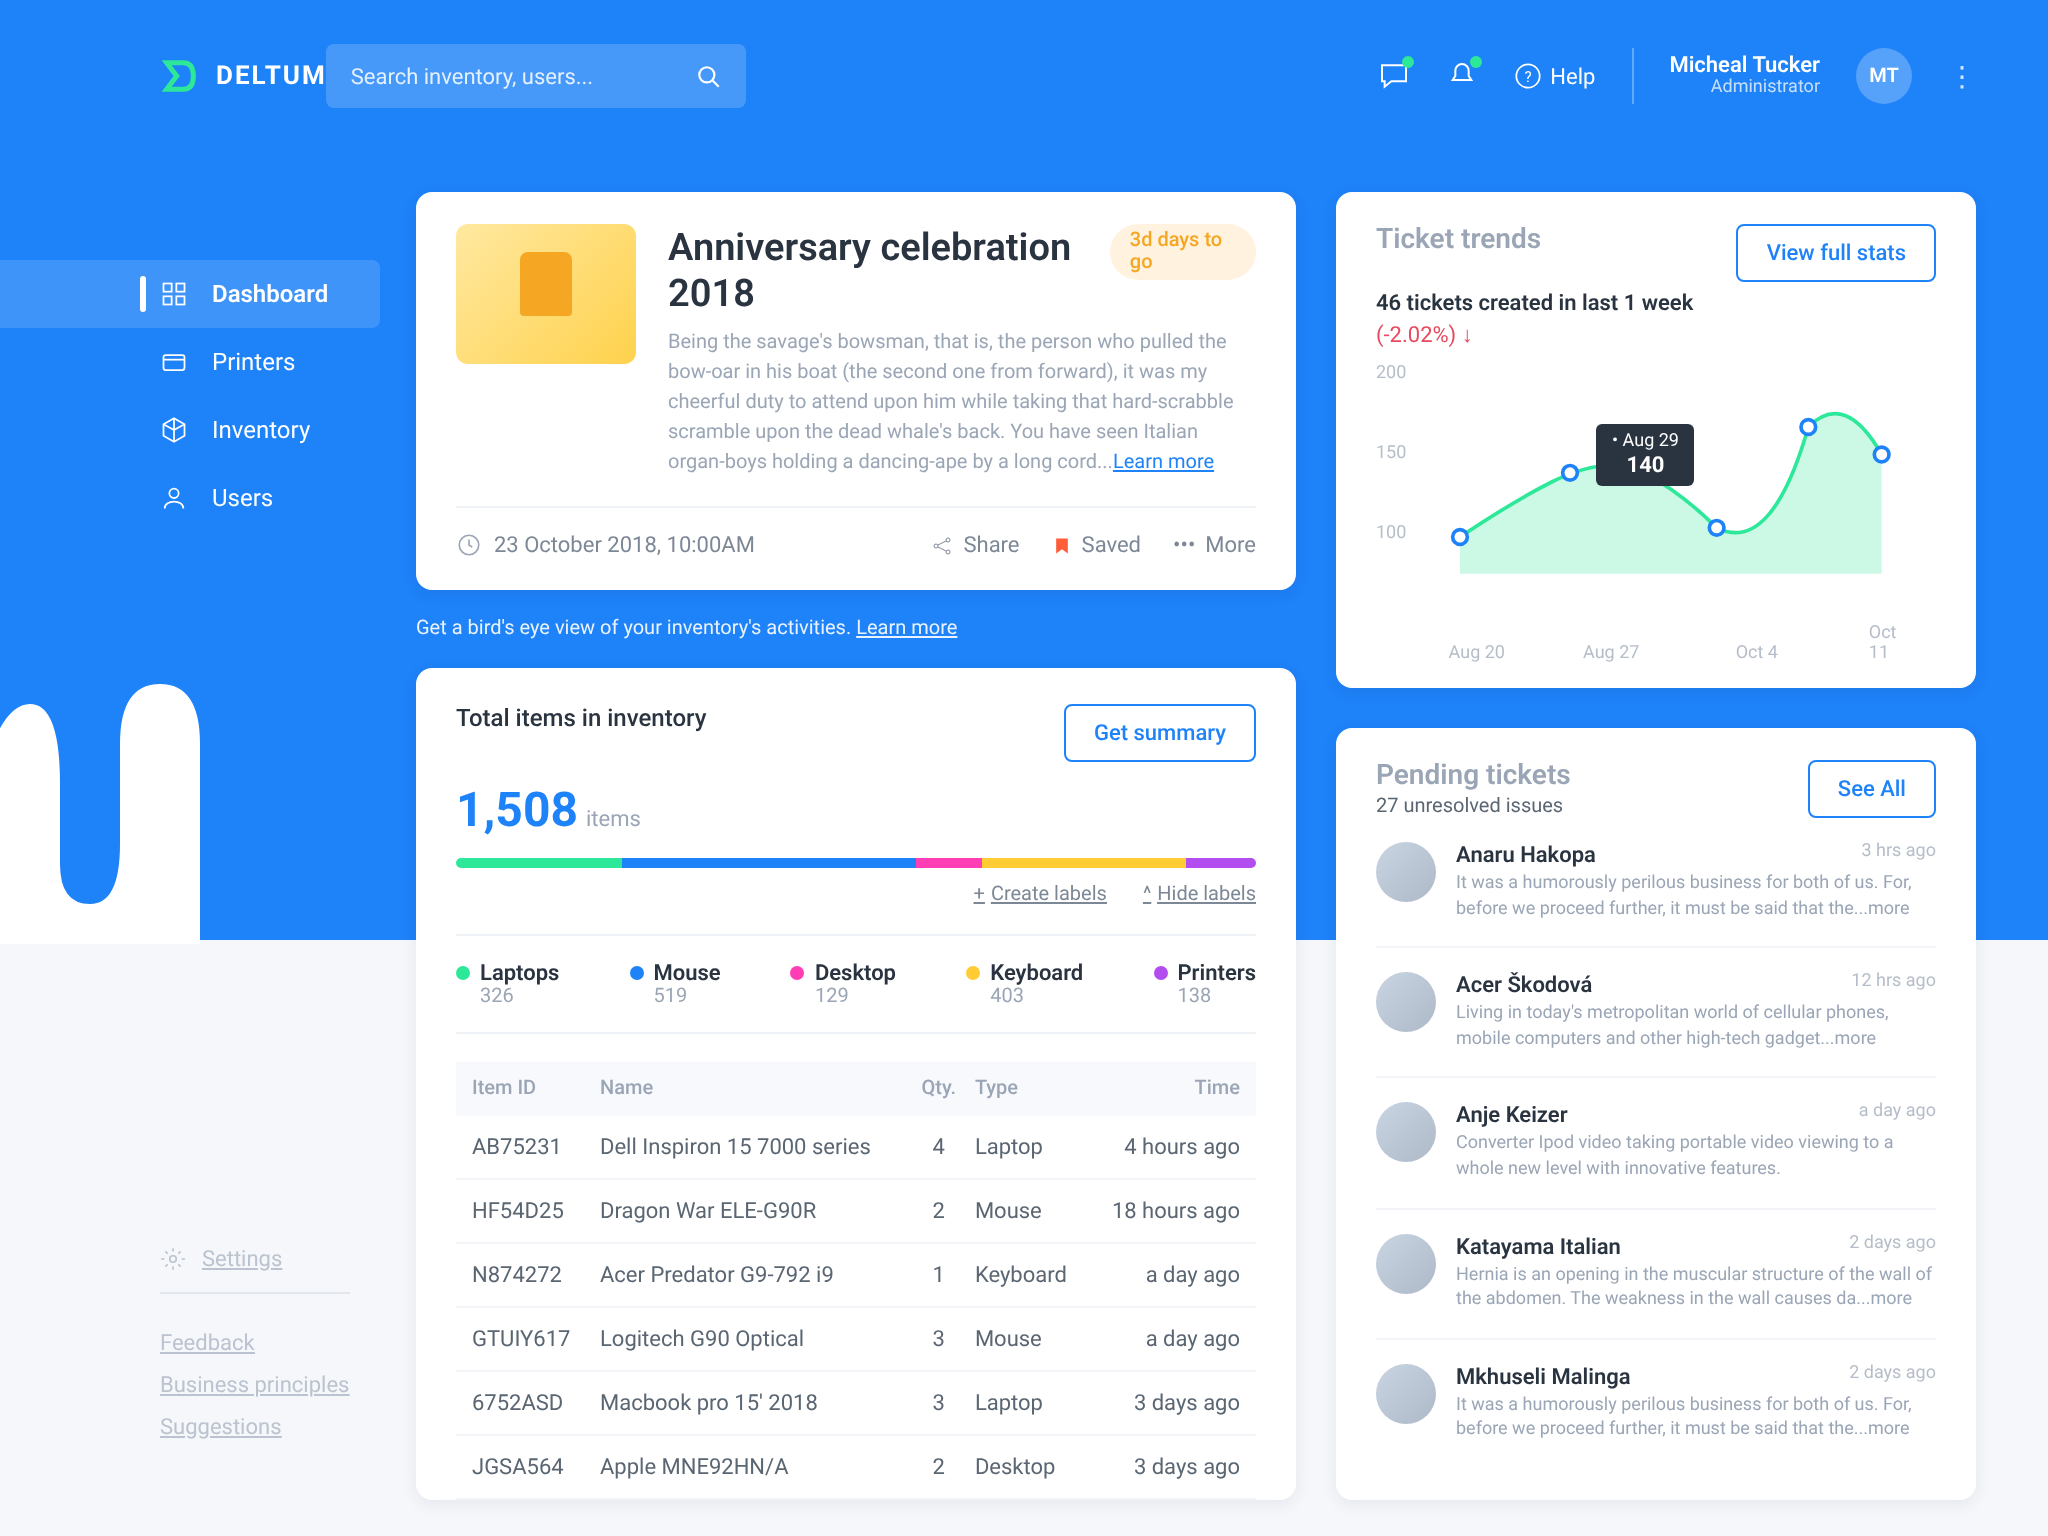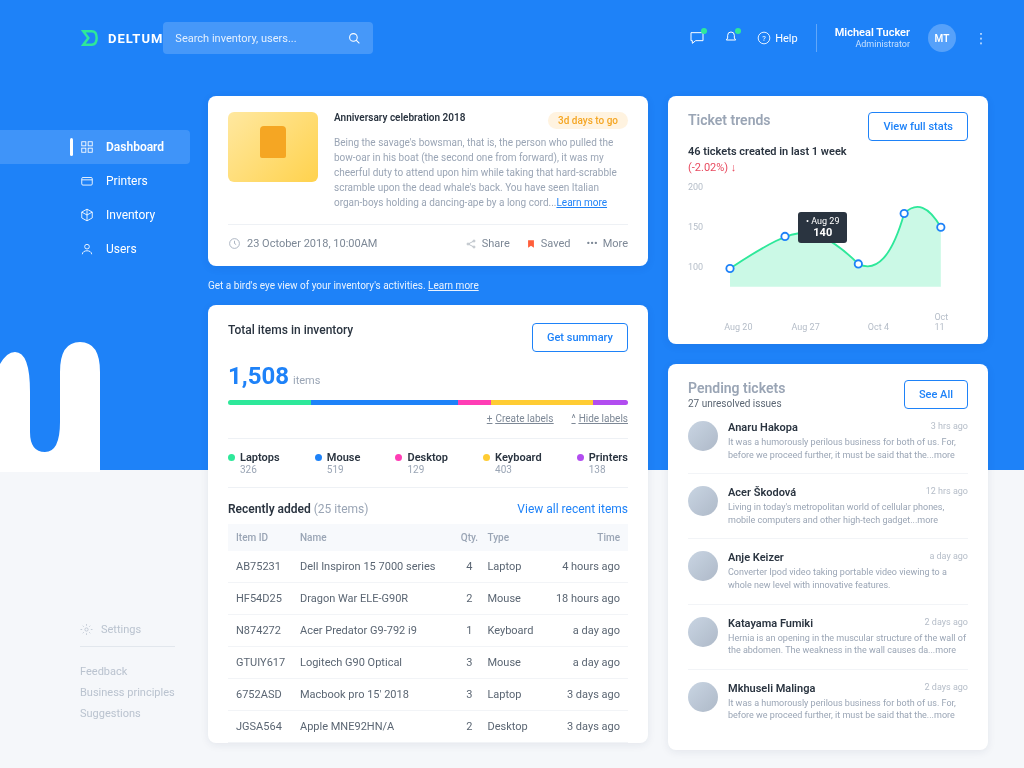--- a/index.html
+++ b/index.html
@@ -21,32 +21,32 @@
 .user-role { font-size:9px; opacity:.75; }
 .avatar { width:28px; height:28px; border-radius:50%; background:rgba(255,255,255,.25); display:flex; align-items:center; justify-content:center; font-size:10px; font-weight:600; }
 .dots { cursor:pointer; font-size:14px; opacity:.8; }
 .sidebar { position:absolute; left:0; top:130px; width:190px; z-index:2; }
 .nav-item { display:flex; align-items:center; gap:12px; padding:10px 24px 10px 80px; color:#fff; font-size:12px; cursor:pointer; position:relative; border-radius:0 4px 4px 0; }
 .nav-item.active { background:rgba(255,255,255,.15); font-weight:600; }
 .nav-item.active::before { content:''; position:absolute; left:70px; top:8px; bottom:8px; width:3px; background:#fff; border-radius:2px; }
 .nav-icon { width:14px; height:14px; }
 .sidebar-bottom { position:absolute; left:80px; bottom:40px; z-index:3; color:#bac3cf; font-size:11px; }
 .sidebar-bottom .settings { display:flex; align-items:center; gap:8px; padding-bottom:10px; border-bottom:1px solid #e2e7ed; margin-bottom:10px; cursor:pointer; }
-.sidebar-bottom div { padding:4px 0; cursor:pointer; }
+.sidebar-bottom div { padding:4px 0; cursor:pointer;text-decoration:underline; }
 .content { position:absolute; left:208px; right:36px; top:96px; z-index:2; display:flex; gap:20px; }
 .colL { width:440px; display:flex; flex-direction:column; gap:14px; }
 .colR { flex:1; display:flex; flex-direction:column; gap:20px; }
 .card { background:#fff; border-radius:8px; box-shadow:0 2px 8px rgba(20,40,80,.08); }
 .anniv { padding:16px 20px; }
 .anniv-top { display:flex; gap:16px; }
 .anniv-img { width:90px; height:70px; flex-shrink:0; background:linear-gradient(135deg,#ffe8a0,#ffd24d); border-radius:6px; position:relative; overflow:hidden; }
 .trophy { position:absolute; left:35%; top:20%; width:26px; height:32px; background:#f5a623; border-radius:4px 4px 2px 2px; }
 .anniv-body { flex:1; }
 .anniv-head { display:flex; justify-content:space-between; align-items:start; margin-bottom:6px; }
-.anniv-title { font-size:10px; font-weight:600; color:#2a3440; }
+.anniv-title { font-size:19px; font-weight:600; color:#2a3440; }
 .badge-days { font-size:10px; background:#fff3e0; color:#f5a623; padding:3px 10px; border-radius:20px; font-weight:500; }
 .anniv-text { font-size:10px; color:#9aa5b5; line-height:1.5; }
 .link { color:#1e82f8; text-decoration:underline; cursor:pointer; }
 .anniv-foot { display:flex; align-items:center; margin-top:14px; padding-top:12px; border-top:1px solid #eef1f5; color:#7d8896; font-size:11px; }
 .anniv-foot .right { margin-left:auto; display:flex; gap:16px; }
 .foot-act { display:flex; align-items:center; gap:5px; cursor:pointer; }
 .section-head { color:#fff; }
 .section-head h2 { font-size:14px; font-weight:600; margin-bottom:2px; }
 .section-head p { font-size:10px; opacity:.9; }
 .inv-card { padding:18px 20px 0; }
@@ -266,24 +266,20 @@
         <span>+ <span>Create labels</span></span>
         <span>^ <span>Hide labels</span></span>
       </div>
       <div class="cats" id="cats">
           <div class="cat"><span class="cat-dot" style="background:#2ee89a"></span><span class="cat-name">Laptops</span><div class="cat-val">326</div></div>
           <div class="cat"><span class="cat-dot" style="background:#1e82f8"></span><span class="cat-name">Mouse</span><div class="cat-val">519</div></div>
           <div class="cat"><span class="cat-dot" style="background:#ff3db5"></span><span class="cat-name">Desktop</span><div class="cat-val">129</div></div>
           <div class="cat"><span class="cat-dot" style="background:#ffcc33"></span><span class="cat-name">Keyboard</span><div class="cat-val">403</div></div>
           <div class="cat"><span class="cat-dot" style="background:#b24df0"></span><span class="cat-name">Printers</span><div class="cat-val">138</div></div>
         </div>
-      <div class="recent-head">
-        <div><b>Recently added</b> <span class="muted">(25 items)</span></div>
-        <span class="link" style="text-decoration:none">View all recent items</span>
-      </div>
       <table>
         <thead>
             <tr id="thead">
               <th>Item ID</th>
               <th>Name</th>
               <th>Qty.</th>
               <th>Type</th>
               <th>Time</th>
             </tr>
           </thead>
@@ -401,21 +397,21 @@
                 <span class="tname">Anje Keizer</span>
                 <span class="ttime">a day ago</span>
               </div>
               <div class="ttext">Converter Ipod video taking portable video viewing to a whole new level with innovative features.</div>
             </div>
           </div>
           <div class="ticket">
             <div class="tav"></div>
             <div class="tbody">
               <div class="thead">
-                <span class="tname">Katayama Fumiki</span>
+                <span class="tname">Katayama Italian</span>
                 <span class="ttime">2 days ago</span>
               </div>
               <div class="ttext">Hernia is an opening in the muscular structure of the wall of the abdomen. The weakness in the wall causes da...more</div>
             </div>
           </div>
           <div class="ticket">
             <div class="tav"></div>
             <div class="tbody">
               <div class="thead">
                 <span class="tname">Mkhuseli Malinga</span>

